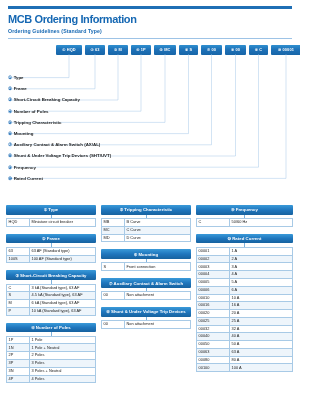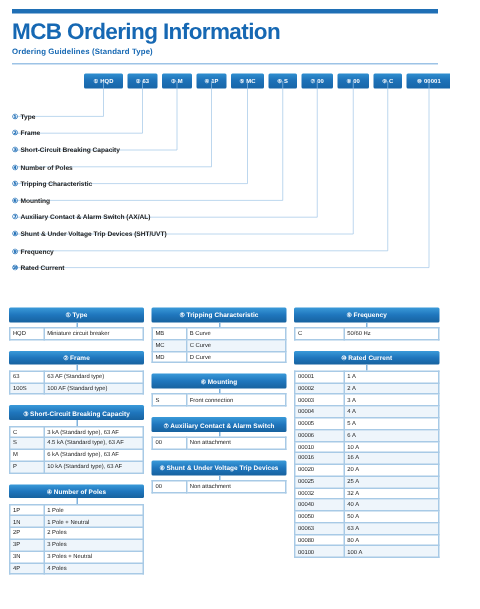--- a/index.html
+++ b/index.html
@@ -17,21 +17,21 @@
     position: relative;
   }
 
   
   .top-rule {
     height: 3px;
     background: #1f6fb5;
     margin: 6px 8px 0 8px;
   }
   .page-title {
-    font-size: 15px;
+    font-size: 11px;
     font-weight: bold;
     color: #1668b3;
     letter-spacing: -0.4px;
     margin: 5px 0 0 8px;
     line-height: 1.05;
   }
   .page-subtitle {
     font-size: 5.2px;
     font-weight: bold;
     color: #1668b3;

